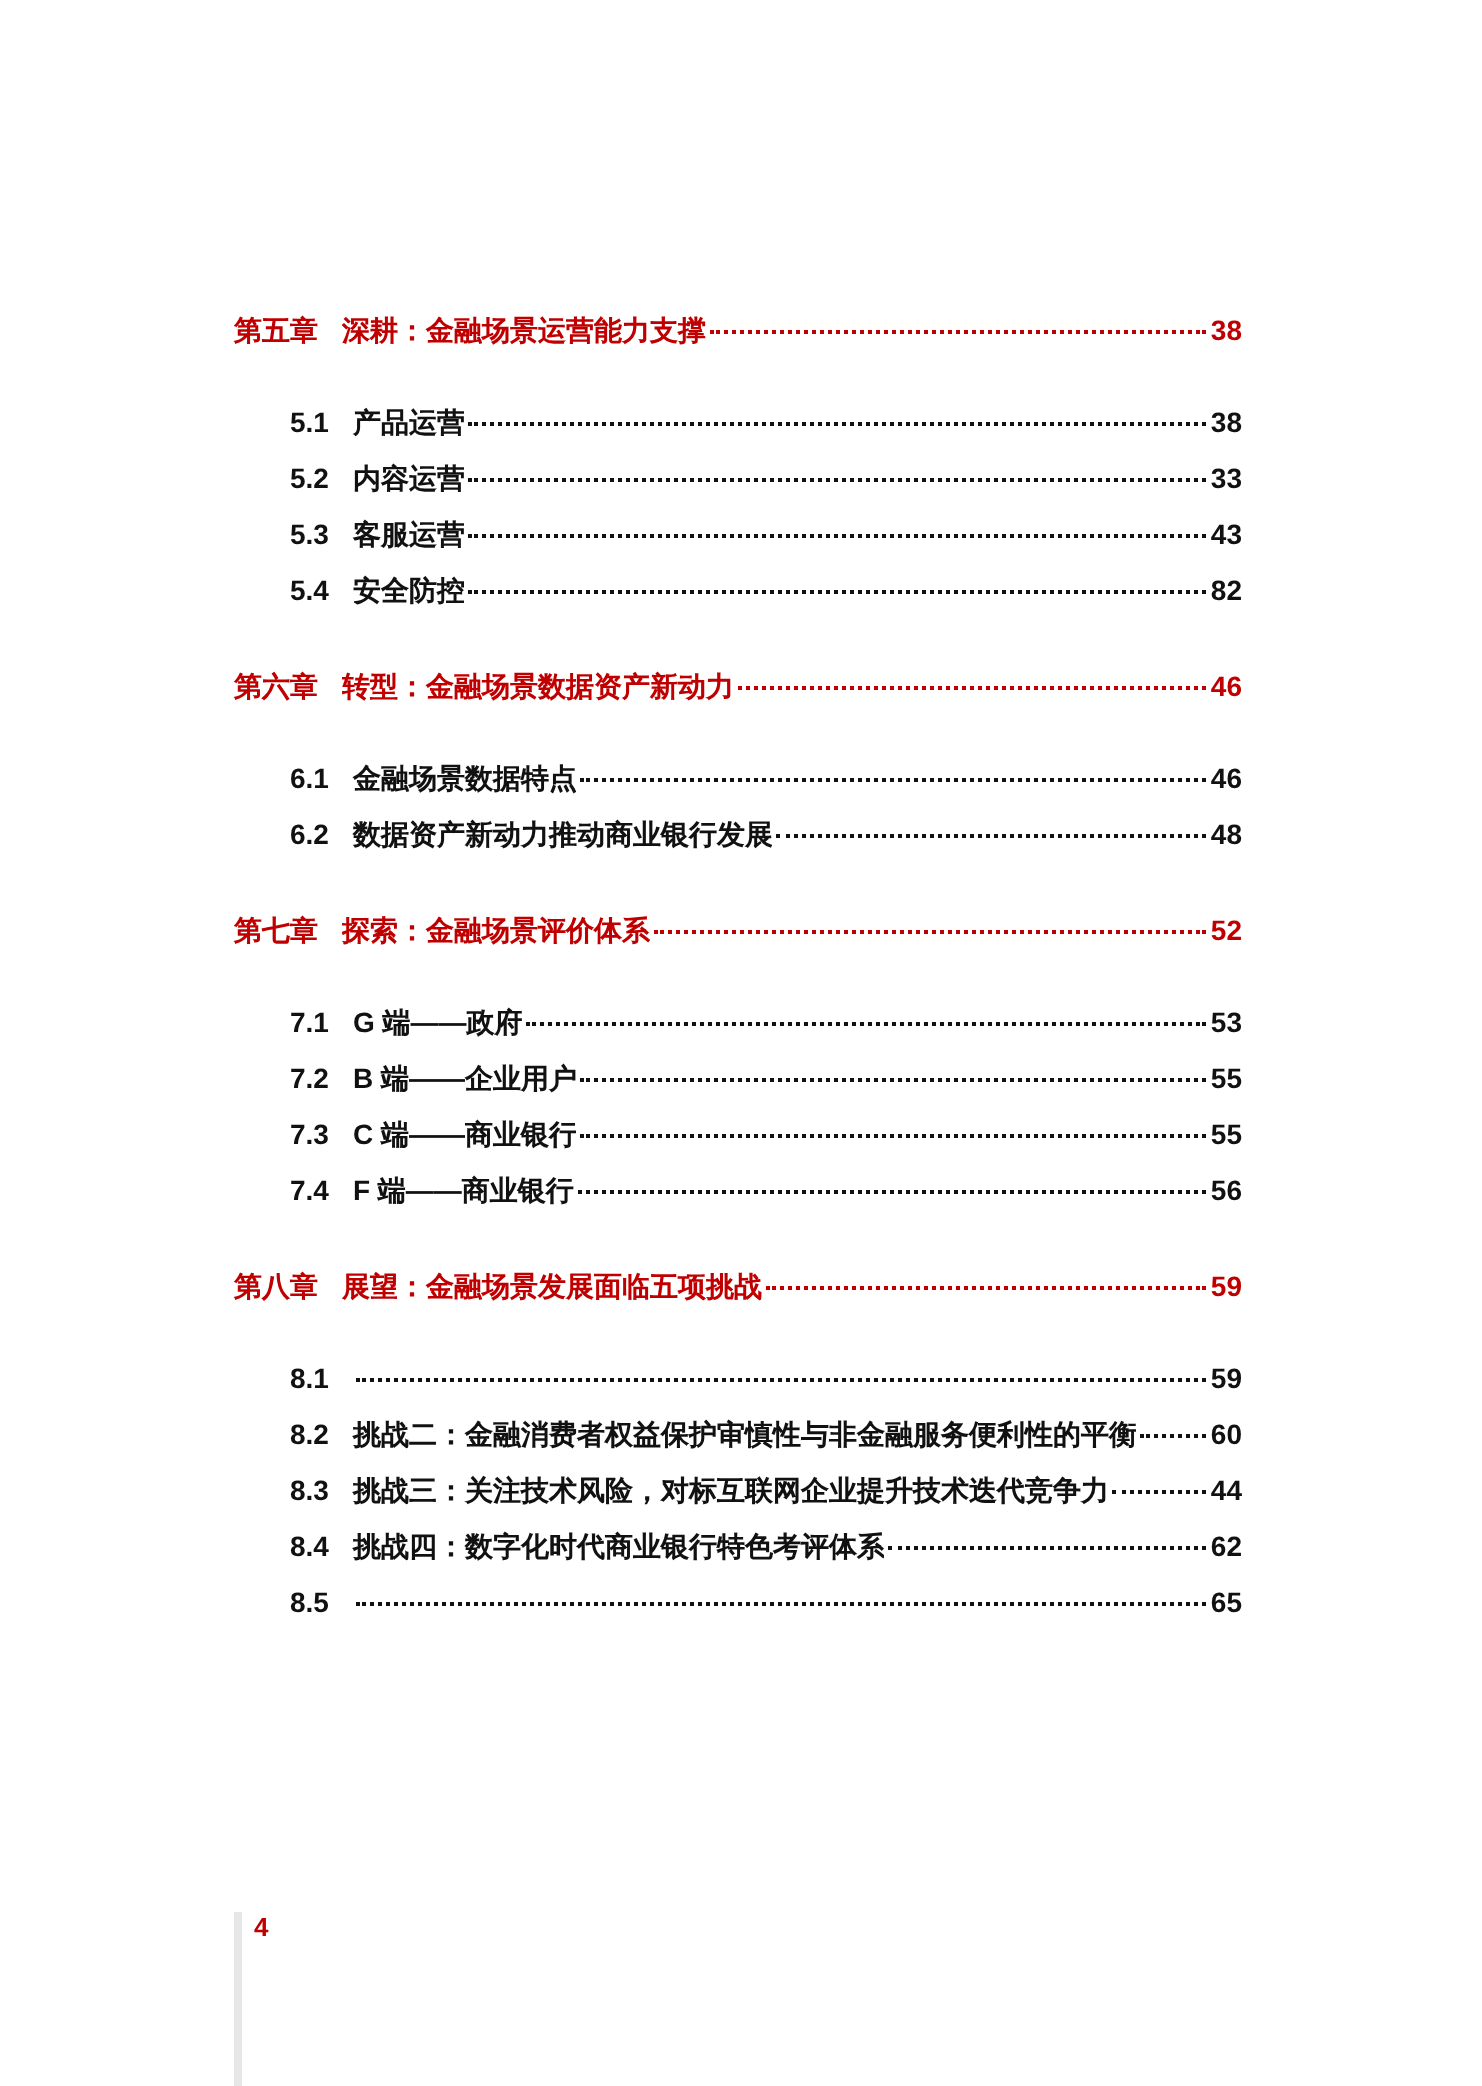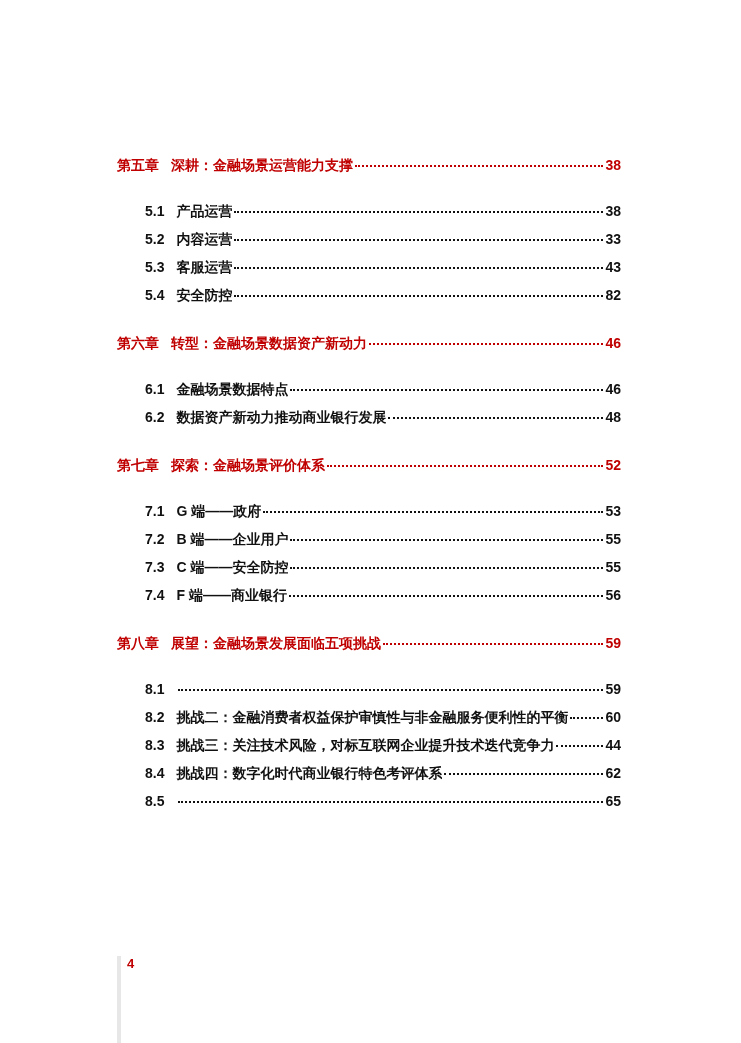--- a/index.html
+++ b/index.html
@@ -163,21 +163,21 @@
       <span class="pagenum">53</span>
     </div>
     <div class="toc-row section">
       <span class="num">7.2</span>
       <span class="title">B 端——企业用户</span>
       <span class="leader"></span>
       <span class="pagenum">55</span>
     </div>
     <div class="toc-row section">
       <span class="num">7.3</span>
-      <span class="title">C 端——安全防控</span>
+      <span class="title">C 端——商业银行</span>
       <span class="leader"></span>
       <span class="pagenum">55</span>
     </div>
     <div class="toc-row section">
       <span class="num">7.4</span>
       <span class="title">F 端——商业银行</span>
       <span class="leader"></span>
       <span class="pagenum">56</span>
     </div>
 

